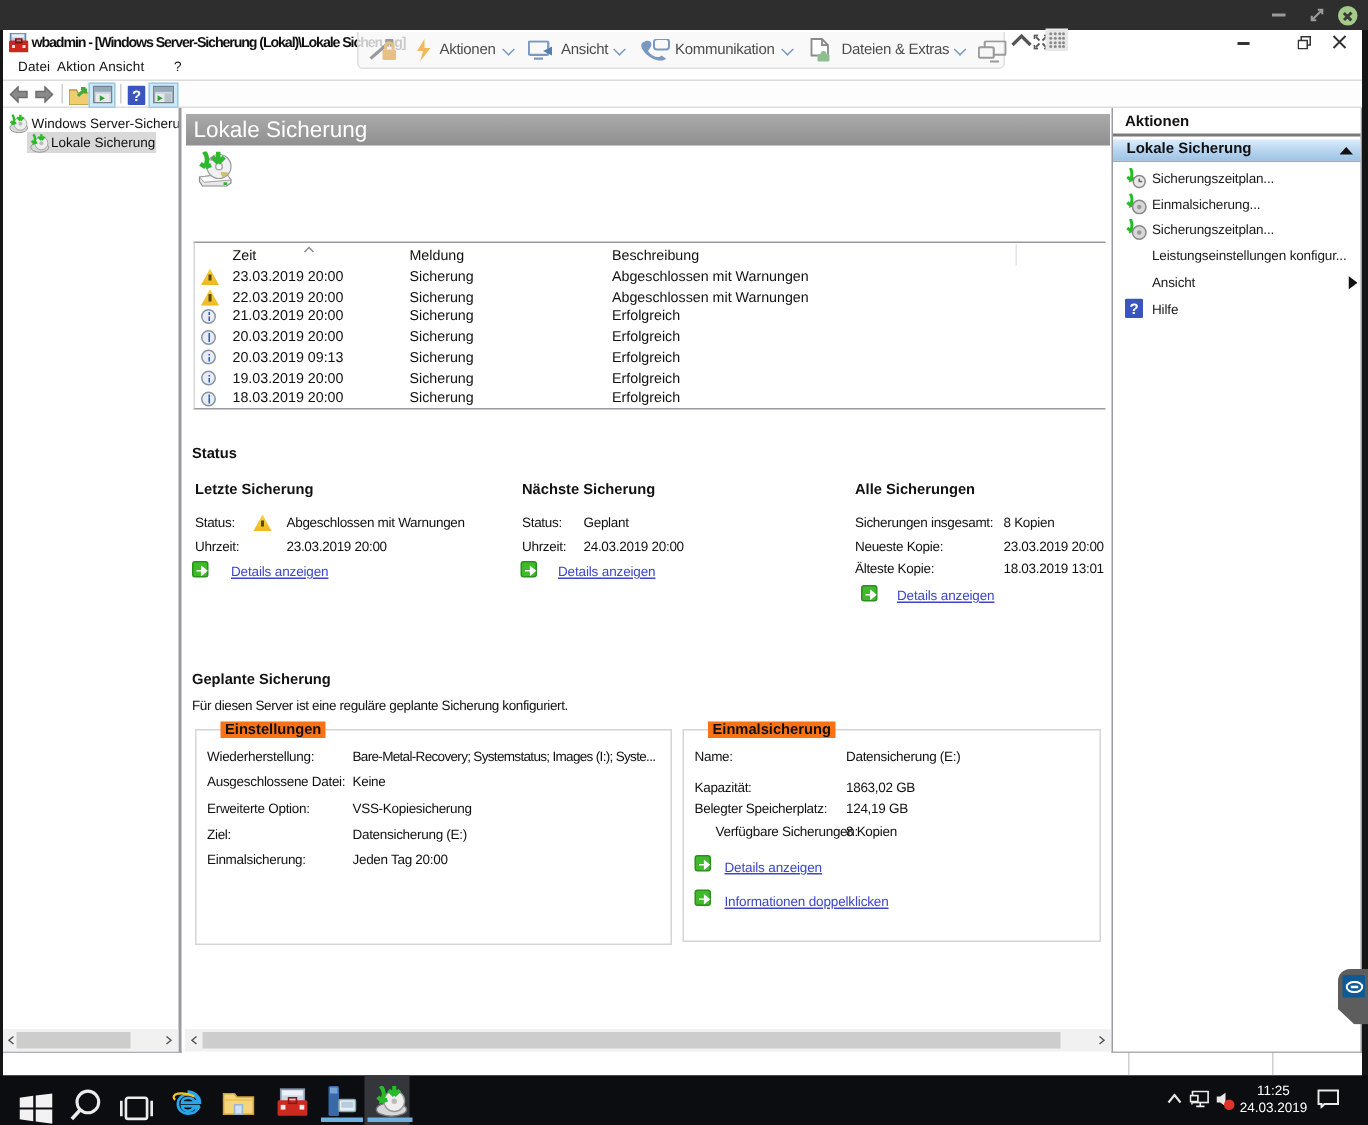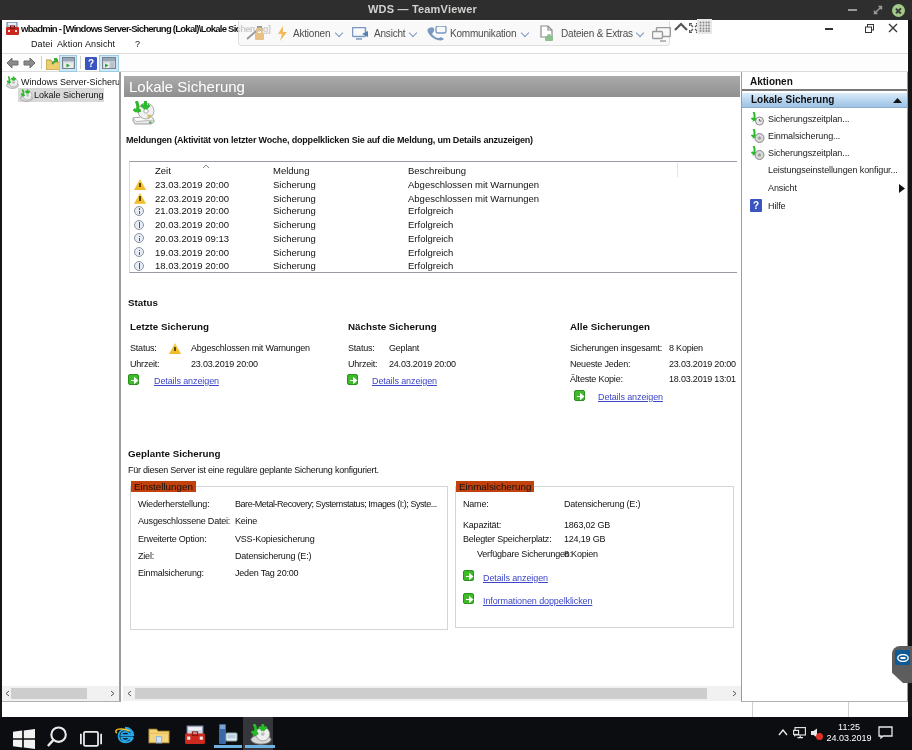--- a/index.html
+++ b/index.html
@@ -12,21 +12,21 @@
 #tvbar { left:0; top:0; width:912px; height:20px; background:#2e2e2e; }
 #tvtitle { left:0; top:3px; width:845px; text-align:center; color:#d4d2d0; font-size:11px; font-weight:bold; letter-spacing:.2px; }
 #tvclose { left:892px; top:4px; width:13px; height:13px; border-radius:50%; background:#a3cb87; }
 #tvclose:before { content:""; position:absolute; left:3.2px; top:5.7px; width:6.6px; height:1.8px; background:#3a3a3a; transform:rotate(45deg); }
 #tvclose:after { content:""; position:absolute; left:3.2px; top:5.7px; width:6.6px; height:1.8px; background:#3a3a3a; transform:rotate(-45deg); }
 
 
 #win { left:2px; top:20px; width:906px; height:697px; background:#fff; }
 #apptitle { left:19px; top:3px; font-size:9.5px; font-weight:bold; color:#111; letter-spacing:-0.75px; white-space:nowrap; }
 #menubar { left:0; top:18px; width:906px; height:15px; font-size:9px; letter-spacing:0.1px; color:#111; }
-#menubar span { position:absolute; top:1px;margin-left:19px; }
+#menubar span { position:absolute; top:1px; }
 #toolbar { left:0; top:33px; width:906px; height:19px; border-top:1px solid #dcdcdc; border-bottom:1px solid #dcdcdc; background:#fdfdfd; }
 .tsep { position:absolute; top:2px; width:1px; height:13px; background:#cfcfcf; }
 
 
 #tree { left:0; top:52px; width:119px; height:630px; background:#fff; border-right:2px solid #9a9aa0; border-bottom:1px solid #b0b0b6; overflow:hidden; }
 #main { left:121px; top:52px; width:618px; height:630px; background:#fff; overflow:hidden; font-size:10px; color:#111; }
 #actions { left:739px; top:52px; width:167px; height:630px; background:#fff; border-left:1px solid #9a9aa0; border-right:1px solid #9a9aa0; border-bottom:1px solid #b0b0b6; }
 .sbar { position:absolute; height:15px; background:#f1f1f1; }
 .sthumb { position:absolute; top:2px; height:11px; background:#cdcdcd; }
 
@@ -45,21 +45,21 @@
 .c1 { position:absolute; left:25px; top:1px; }
 .c2 { position:absolute; left:143px; top:1px; }
 .c3 { position:absolute; left:278px; top:1px; }
 
 .b10 { font-size:9.8px; font-weight:bold; color:#111; white-space:nowrap; }
 .t10 { font-size:9px; letter-spacing:-0.2px; color:#111; white-space:nowrap; }
 .link { font-size:9px; letter-spacing:-0.1px; color:#3c46c8; text-decoration:underline; white-space:nowrap; }
 
 
 .fs { position:absolute; border:1px solid #d5d5d5; }
-.fs .lg { position:absolute; left:0; top:-6px; background:#c2410c; padding:0 3px; font-size:9.8px; color:#111; white-space:nowrap; }
+.fs .lg { position:absolute; left:16px; top:-6px; background:#f97316; padding:0 3px; font-size:9.8px; color:#111; white-space:nowrap;font-weight:bold; }
 
 
 #acthdr { left:0; top:0; width:100%; height:19px; background:#fff; border-bottom:2px solid #7a7a7a; }
 #acthdr span { position:absolute; left:8px; top:4px; font-size:10px; font-weight:bold; color:#111; }
 #lsrow { left:0; top:21px; width:100%; height:15px; background:linear-gradient(#dcecfa,#b6d4ef 55%,#9ec3e4); border-bottom:1px solid #8fadcc; }
 #lsrow b { position:absolute; left:9px; top:1px; font-size:10px; color:#111; }
 .actitem { position:absolute; left:26px; font-size:9px; letter-spacing:-0.1px; color:#1a1a1a; white-space:nowrap; }
 
 
 #taskbar { left:0; top:717px; width:912px; height:33px; background:#0c0d10; }
@@ -81,21 +81,20 @@
 .info:after { content:""; position:absolute; left:3.6px; top:3.8px; width:1.6px; height:3.4px; background:#2458c8; }
 .glink { width:11px; height:11px; background:#3fbb2a; border:1px solid #2a8f1c; border-radius:2px; }
 .glink:before { content:""; position:absolute; left:1.5px; top:4.6px; width:5px; height:1.8px; background:#fff; }
 .glink:after { content:""; position:absolute; left:5px; top:1.8px; width:4.5px; height:7.5px; background:#fff; clip-path:polygon(0 0,100% 50%,0 100%); }
 </style>
 </head>
 <body>
 <div id="stage">
 
   <div id="tvbar" class="abs">
-    <div id="tvtitle" class="abs">WDS — TeamViewer</div>
     <div class="abs" style="left:848px;top:9px;width:9px;height:2px;background:#9a9a9a"></div>
     <svg class="abs" style="left:873px;top:5px" width="10" height="10">
         <path d="M1.5 8.5 L8.5 1.5 M1.5 5.5 L1.5 8.5 L4.5 8.5 M8.5 4.5 L8.5 1.5 L5.5 1.5" stroke="#9a9a9a" stroke-width="1.4" fill="none"></path>
       </svg>
     <div id="tvclose" class="abs"></div>
   </div>
 
   <div id="win" class="abs">
     <svg class="abs" style="left:4px;top:2px" width="13" height="13" viewBox="0 0 13 13">
       <rect x="1" y="0" width="10" height="7" fill="#b9cbe4" stroke="#6a83a8" stroke-width="1"></rect>
@@ -192,21 +191,20 @@
         <path d="M2 17 L20 15 L23 19 L23 21 L20 23 L4 23 L2 20 Z" fill="#e8e8e8" stroke="#8a8a8a" stroke-width="0.8"></path>
         <path d="M2 17 L20 15 L23 19 L5 20.5 Z" fill="#fbfbfb" stroke="#9a9a9a" stroke-width="0.6"></path>
         <circle cx="15" cy="10" r="8" fill="#f1f1f3" stroke="#9a9a9a" stroke-width="0.8"></circle>
         <path d="M8.5 6 A8 8 0 0 1 13 2.3 L14 6.5 Z" fill="#d8a7c4"></path>
         <path d="M21.5 14 A8 8 0 0 1 17 17.5 L16 13.5 Z" fill="#cfc06e"></path>
         <circle cx="15" cy="10" r="2.2" fill="#fff" stroke="#aaa"></circle>
         <rect x="18" y="20.5" width="2.5" height="1.8" fill="#35b335"></rect>
         <path d="M5 0 C8 3.5 7 7 6 10.5 M6 10.5 L9.7 9 M6 10.5 L2.6 8.2" stroke="#2db82d" stroke-width="3" fill="none"></path>
         <path d="M14.5 0 L14.5 7 M14.5 7.6 L10.5 3.8 M14.5 7.6 L18.5 3.8" stroke="#2db82d" stroke-width="3" fill="none"></path>
       </svg>
-      <div id="meldlabel" class="abs nw">Meldungen (Aktivität von letzter Woche, doppelklicken Sie auf die Meldung, um Details anzuzeigen)</div>
 
       <div id="tbl" class="abs">
         <span class="th" style="left:25px">Zeit</span>
         <svg class="abs" style="left:72px;top:2px" width="8" height="5">
             <path d="M1 4 L4 1 L7 4" stroke="#888" fill="none"></path>
           </svg>
         <span class="th" style="left:143px">Meldung</span>
         <span class="th" style="left:278px">Beschreibung</span>
         <div class="abs" style="left:547px;top:1px;width:1px;height:14px;background:#e4e4e4"></div>
         <div class="abs" style="left:0;top:15px;width:100%;height:96px">
@@ -269,21 +267,21 @@
       <div class="abs t10" style="left:225px;top:271px">Status:</div>
       <div class="abs t10" style="left:266px;top:271px">Geplant</div>
       <div class="abs t10" style="left:225px;top:287px">Uhrzeit:</div>
       <div class="abs t10" style="left:266px;top:287px">24.03.2019 20:00</div>
       <span class="abs glink" style="left:224px;top:302px"></span>
       <div class="abs link" style="left:249px;top:304px">Details anzeigen</div>
 
       <div class="abs b10" style="left:447px;top:249px">Alle Sicherungen</div>
       <div class="abs t10" style="left:447px;top:271px">Sicherungen insgesamt:</div>
       <div class="abs t10" style="left:546px;top:271px">8 Kopien</div>
-      <div class="abs t10" style="left:447px;top:287px">Neueste Jeden:</div>
+      <div class="abs t10" style="left:447px;top:287px">Neueste Kopie:</div>
       <div class="abs t10" style="left:546px;top:287px">23.03.2019 20:00</div>
       <div class="abs t10" style="left:447px;top:302px">Älteste Kopie:</div>
       <div class="abs t10" style="left:546px;top:302px">18.03.2019 13:01</div>
       <span class="abs glink" style="left:451px;top:318px"></span>
       <div class="abs link" style="left:475px;top:320px">Details anzeigen</div>
 
       <div class="abs b10" style="left:5px;top:376px">Geplante Sicherung</div>
       <div class="abs t10" style="left:5px;top:393px;letter-spacing:-0.25px">Für diesen Server ist eine reguläre geplante Sicherung konfiguriert.</div>
 
       <div class="fs" style="left:7px;top:414px;width:318px;height:144px">

